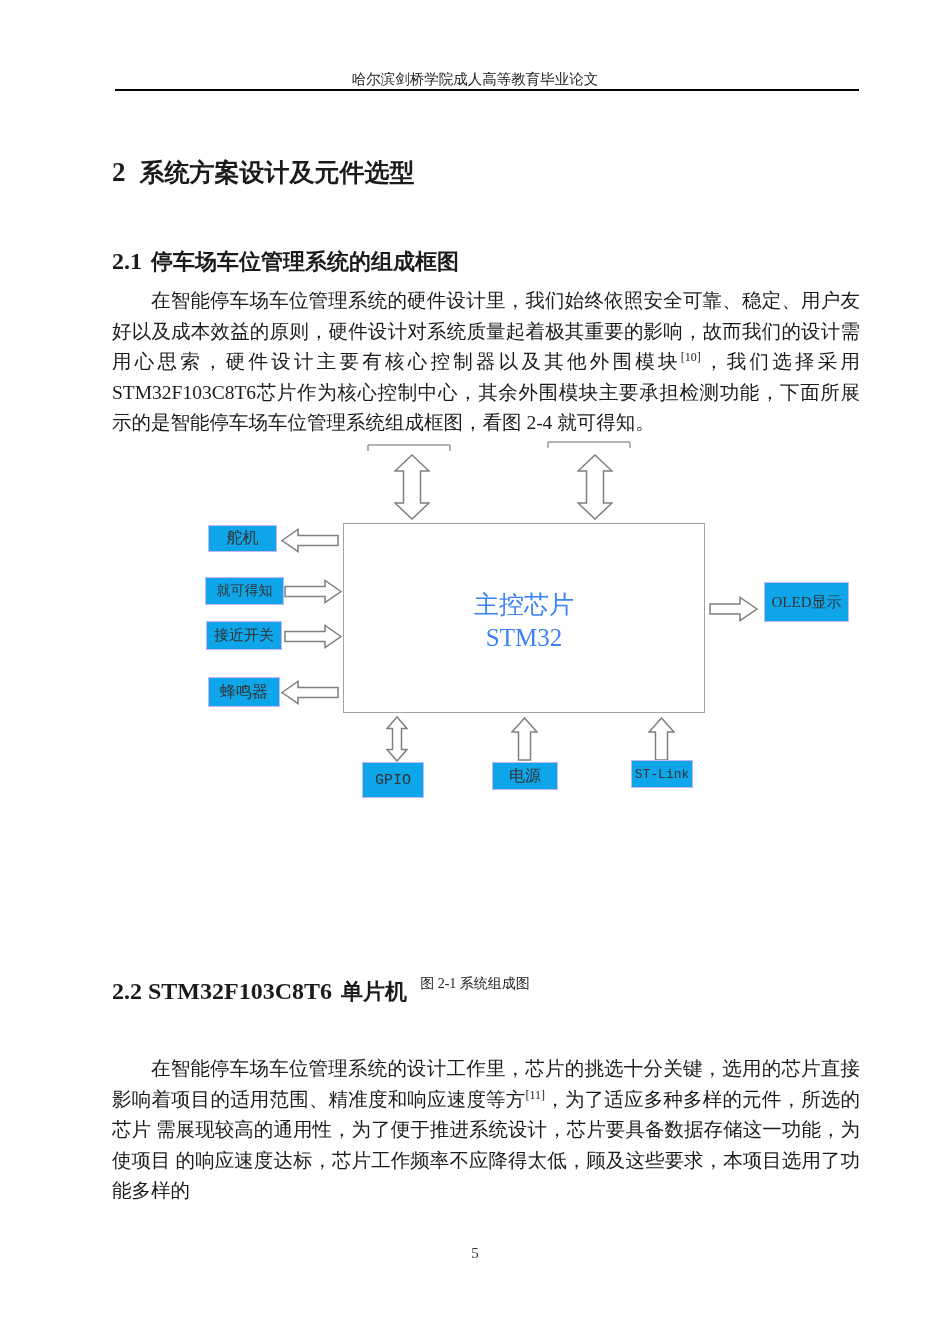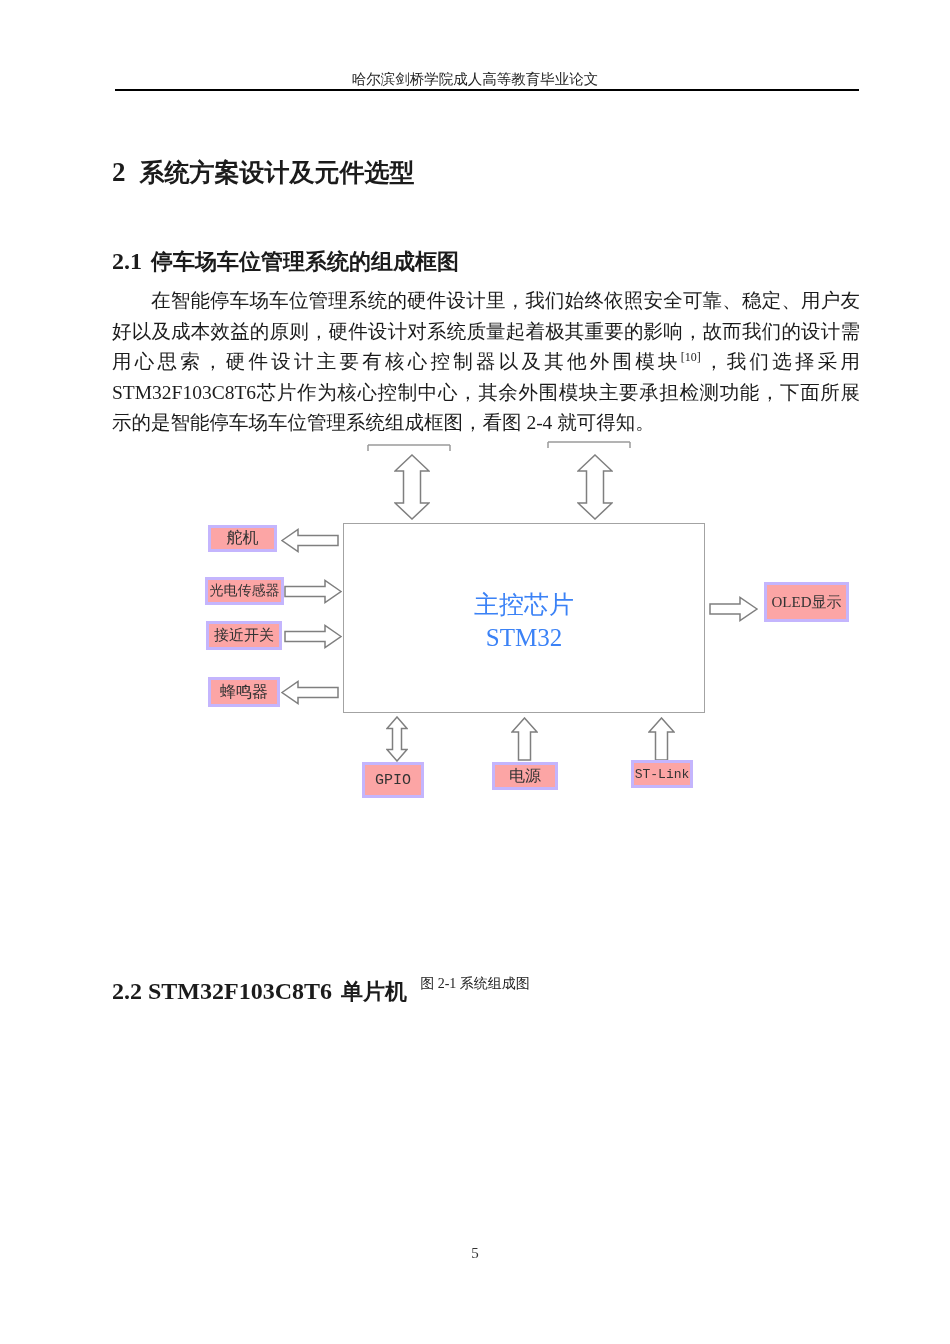--- a/index.html
+++ b/index.html
@@ -23,21 +23,21 @@
   .sec2{top:965px;margin-top:12px;}
   
   .body-p{position:absolute;left:112px;width:748px;font-size:19.5px;line-height:30.6px;
     text-align:justify;text-indent:2em;color:#1b1b1b;margin:0;}
   .p1{top:286px;}
   .p2{top:1054px;}
   .body-p sup{font-size:12px;line-height:0;vertical-align:super;}
   
   .figure{position:absolute;top:440px;left:0;width:950px;height:360px;}
   .fig-el{position:absolute;}
-  .dbox{position:absolute;border:3px solid #c4b5fd;background:#fca5a5;color:#333;
+  .dbox{position:absolute;border:1px solid #c4b5fd;background:#0ea5e9;color:#333;
     display:flex;align-items:center;justify-content:center;box-sizing:border-box;
     font-family:"Liberation Serif","DejaVu Serif",serif;white-space:nowrap;text-align:right;}
   .mainbox{position:absolute;left:343px;top:83px;width:362px;height:190px;
     border:1px solid #a3a3a3;background:#fff;box-sizing:border-box;}
   .mainbox-text{position:absolute;left:50%;top:50%;transform:translate(-50%,-46%);
     text-align:center;color:#3b82f6;font-size:25px;line-height:33px;white-space:nowrap;}
   .b-servo{left:208px;top:85px;width:69px;height:27px;font-size:16px;}
   .b-photo{left:205px;top:137px;width:79px;height:28px;font-size:14px;}
   .b-prox{left:206px;top:181px;width:76px;height:29px;font-size:15px;}
   .b-buzz{left:208px;top:237px;width:72px;height:30px;font-size:16px;}
@@ -96,21 +96,21 @@
         <polygon points="18,1 35,17 26.5,17 26.5,49 35,49 18,65 1,49 9.5,49 9.5,17 1,17"></polygon>
       </svg>
     <svg class="fig-el arrow-svg a-top2" width="36" height="66" viewBox="0 0 36 66">
         <polygon points="18,1 35,17 26.5,17 26.5,49 35,49 18,65 1,49 9.5,49 9.5,17 1,17"></polygon>
       </svg>
 
     <div class="dbox b-servo">
         <span>舵机</span>
       </div>
     <div class="dbox b-photo">
-        <span>光电传感器</span>
+        <span>就可得知</span>
       </div>
     <div class="dbox b-prox">
         <span>接近开关</span>
       </div>
     <div class="dbox b-buzz">
         <span>蜂鸣器</span>
       </div>
 
     <svg class="fig-el arrow-svg a-servo" width="58" height="25" viewBox="0 0 58 25">
         <polygon points="1,12.5 17,1.5 17,7.5 57,7.5 57,17.5 17,17.5 17,23.5"></polygon>
@@ -160,16 +160,17 @@
       </div>
 
   </div>
 
   <div class="fig-caption">图 2-1 系统组成图</div>
 
   <div class="sec sec2">
     <span class="hnum">2.2 STM32F103C8T6</span><span class="htxt">单片机</span>
   </div>
 
+  <p class="body-p p2"><span>在智能停车场车位管理系统的设计工作里，芯片的挑选十分关键，选用的芯片直接影响着项目的适用范围、精准度和响应速度等方</span><sup>[11]</sup><span>，为了适应多种多样的元件，所选的芯片 需展现较高的通用性，为了便于推进系统设计，芯片要具备数据存储这一功能，为使项目 的响应速度达标，芯片工作频率不应降得太低，顾及这些要求，本项目选用了功能多样的</span></p>
 
   <div class="page-num">5</div>
 
 </div>
 
 </body></html>

